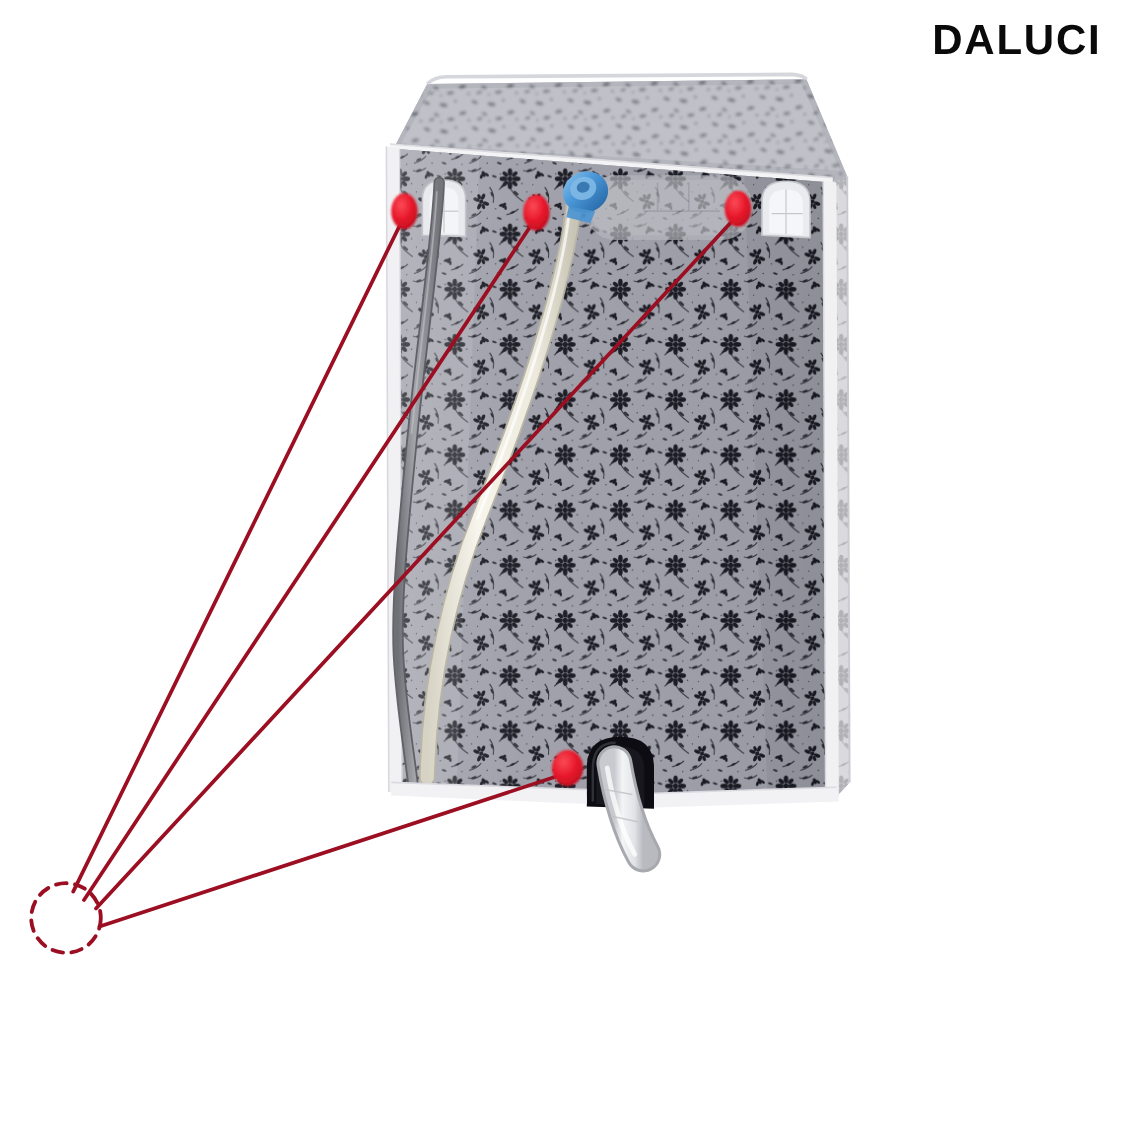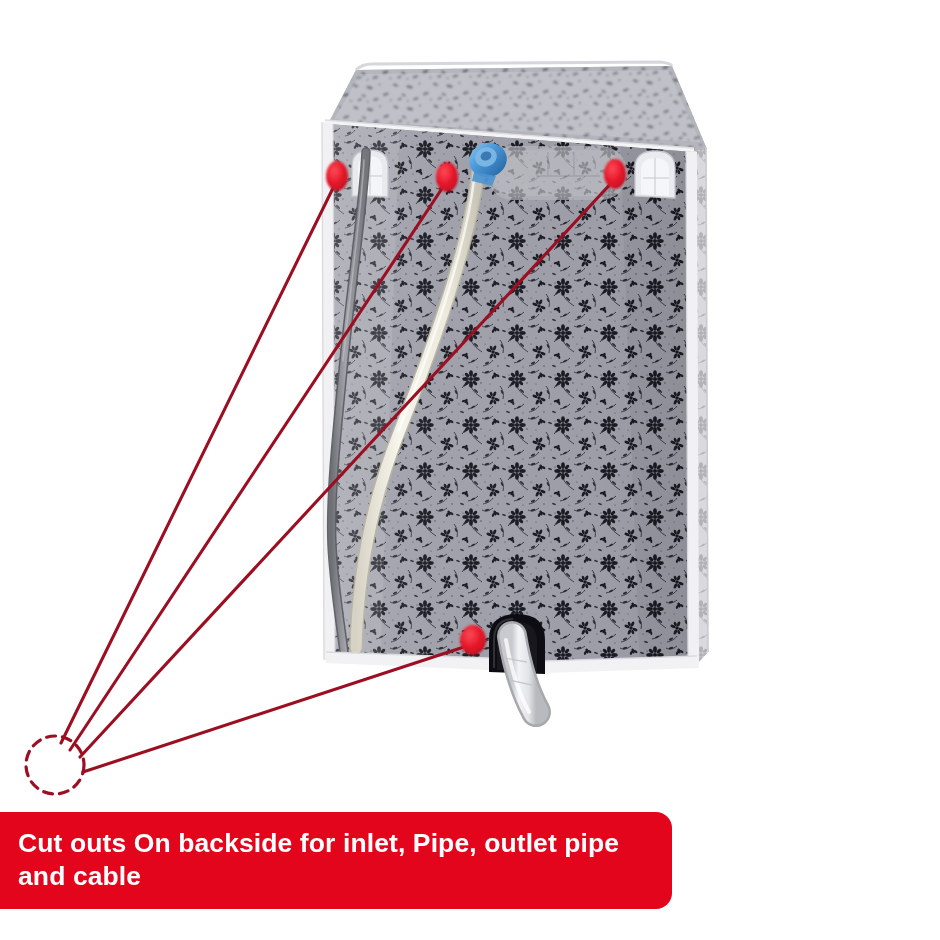--- a/index.html
+++ b/index.html
@@ -64,20 +64,21 @@
     line-height: 1.24;
     letter-spacing: 0.1px;
     margin: 0;
   }
 </style>
 </head>
 <body>
 
 <div id="stage">
 
+  <div id="brand-logo">DALUCI</div>
 
   <svg id="product-figure" viewBox="0 0 940 940">
     <defs>
 
       <pattern id="floralPrint" x="0" y="0" width="46" height="46" patternUnits="userSpaceOnUse">
         <rect width="46" height="46" fill="#9fa0aa"></rect>
         <g fill="#14141c" opacity="0.95">
 
           <g transform="translate(11,11)">
             <circle r="2.1"></circle>
@@ -345,17 +346,14 @@
     <g>
       <ellipse cx="337" cy="176" rx="11" ry="15" fill="url(#markerGrad)" filter="url(#markerBlur)"></ellipse>
       <ellipse cx="447" cy="177" rx="11" ry="15" fill="url(#markerGrad)" filter="url(#markerBlur)"></ellipse>
       <ellipse cx="615" cy="174" rx="11" ry="15" fill="url(#markerGrad)" filter="url(#markerBlur)"></ellipse>
       <ellipse cx="473" cy="640" rx="13" ry="15" fill="url(#markerGrad)" filter="url(#markerBlur)"></ellipse>
     </g>
 
     <circle cx="55" cy="765" r="29" fill="none" stroke="#9c0f22" stroke-width="3.2" stroke-dasharray="9 7" stroke-linecap="round"></circle>
   </svg>
 
-  <div id="caption-banner">
-    <p id="caption-text">Cut outs On backside for inlet, Pipe, outlet pipe and cable</p>
-  </div>
 
 </div>
 
 </body></html>

